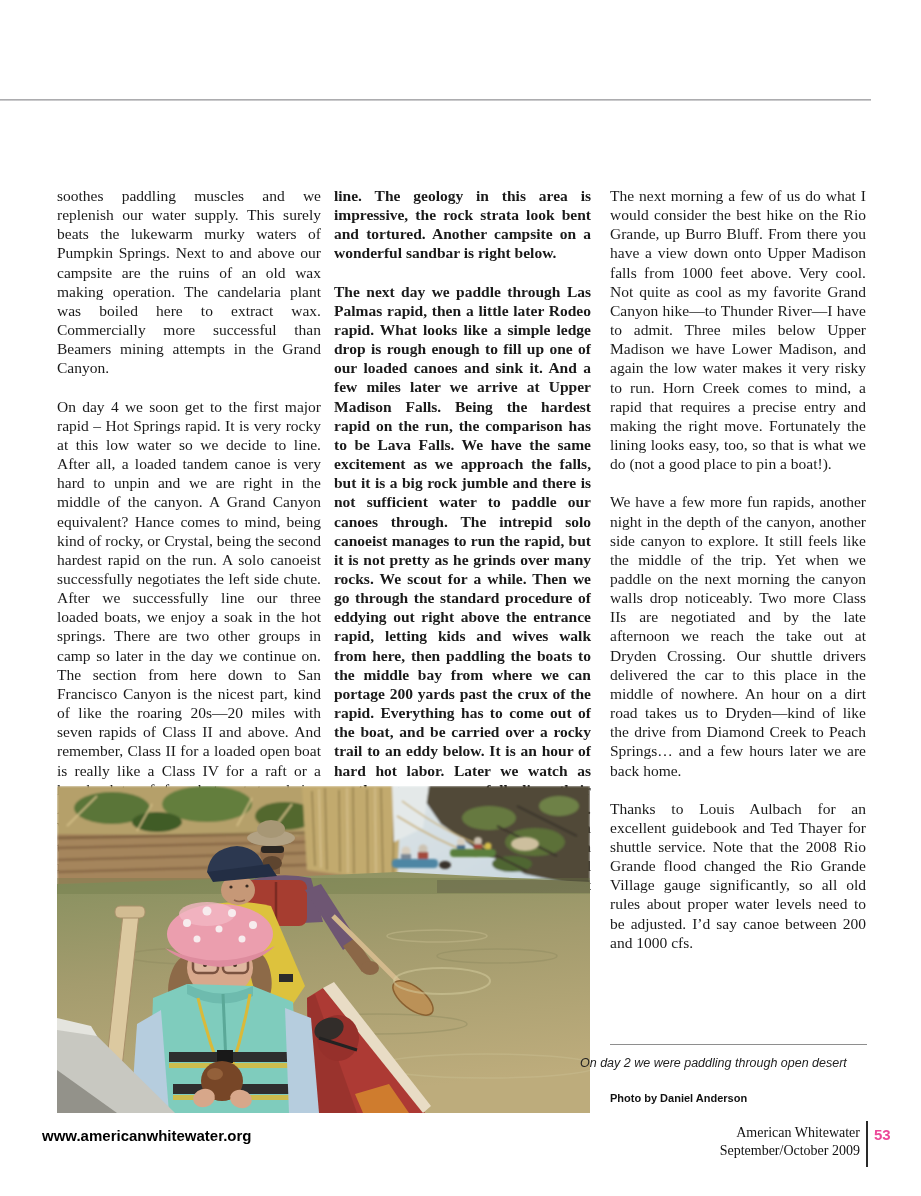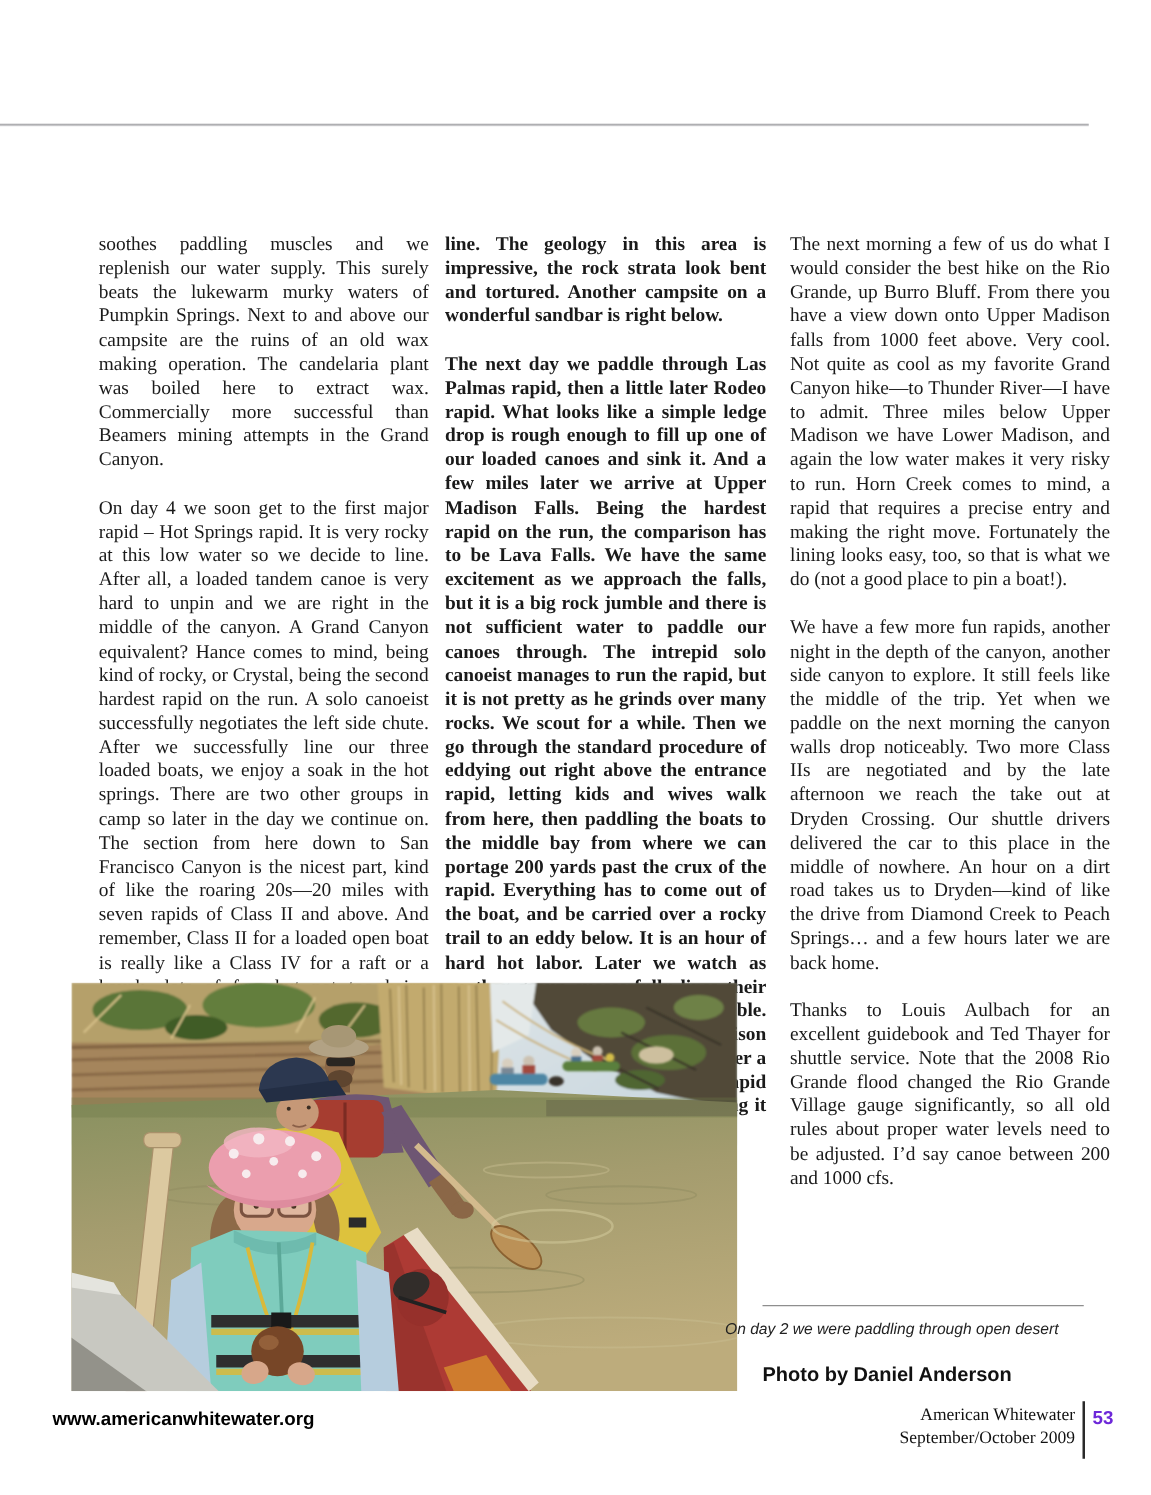--- a/index.html
+++ b/index.html
@@ -1,41 +1,41 @@
 <!DOCTYPE html>
 <html><head>
 <meta charset="utf-8">
 <style>
   html,body{margin:0;padding:0;background:#ffffff;}
   .page{position:relative;width:921px;height:1196px;background:#ffffff;overflow:hidden;
         font-family:"Liberation Serif", serif;color:#1a1a1a;}
   .top-rule{position:absolute;left:0;top:99px;width:871px;height:2px;
             background:linear-gradient(#9d9da0,#d8d8da);}
-  .col{position:absolute;top:186px;text-align:justify;font-size:15.5px;line-height:19.15px;margin-left:22px;}
+  .col{position:absolute;top:186px;text-align:justify;font-size:15.5px;line-height:19.15px;}
   .col p{margin:0 0 19px 0;}
   .col-1{left:57px;width:264px;}
   .col-2{left:334px;width:257px;font-weight:bold;}
   .col-3{left:610px;width:256px;}
   .photo{position:absolute;left:57px;top:786px;width:533px;height:327px;overflow:hidden;}
   .caption-rule{position:absolute;left:610px;top:1044px;width:257px;height:1px;background:#8e8e8e;}
   .photo-caption{position:absolute;left:580px;top:1056px;width:300px;
                  font-family:"Liberation Sans",sans-serif;font-style:italic;
                  font-size:12.5px;color:#222;white-space:nowrap;}
   .photo-credit{position:absolute;left:610px;top:1092px;width:256px;
                 font-family:"Liberation Sans",sans-serif;font-weight:bold;
-                font-size:16px;color:#111;}
+                font-size:11px;color:#111;}
   .footer-url{position:absolute;left:42px;top:1127px;
               font-family:"Liberation Sans",sans-serif;font-weight:bold;
               font-size:15px;color:#000;}
   .footer-right{position:absolute;left:560px;top:1124px;width:300px;text-align:right;
                 font-size:14px;line-height:17.5px;color:#111;}
   .footer-vrule{position:absolute;left:866px;top:1121px;width:2px;height:46px;background:#2a2a2a;}
   .page-number{position:absolute;left:874px;top:1126px;
                font-family:"Liberation Sans",sans-serif;font-weight:bold;
-               font-size:15px;color:#6d28d9;}
+               font-size:15px;color:#ec4899;}
 </style>
 </head>
 <body>
 
 <div class="page">
 
   <div class="top-rule"></div>
 
   <div class="col col-1">
     <p>soothes paddling muscles and we replenish our water supply. This surely beats the lukewarm murky waters of Pumpkin Springs. Next to and above our campsite are the ruins of an old wax making operation. The candelaria plant was boiled here to extract wax. Commercially more successful than Beamers mining attempts in the Grand Canyon.</p>

